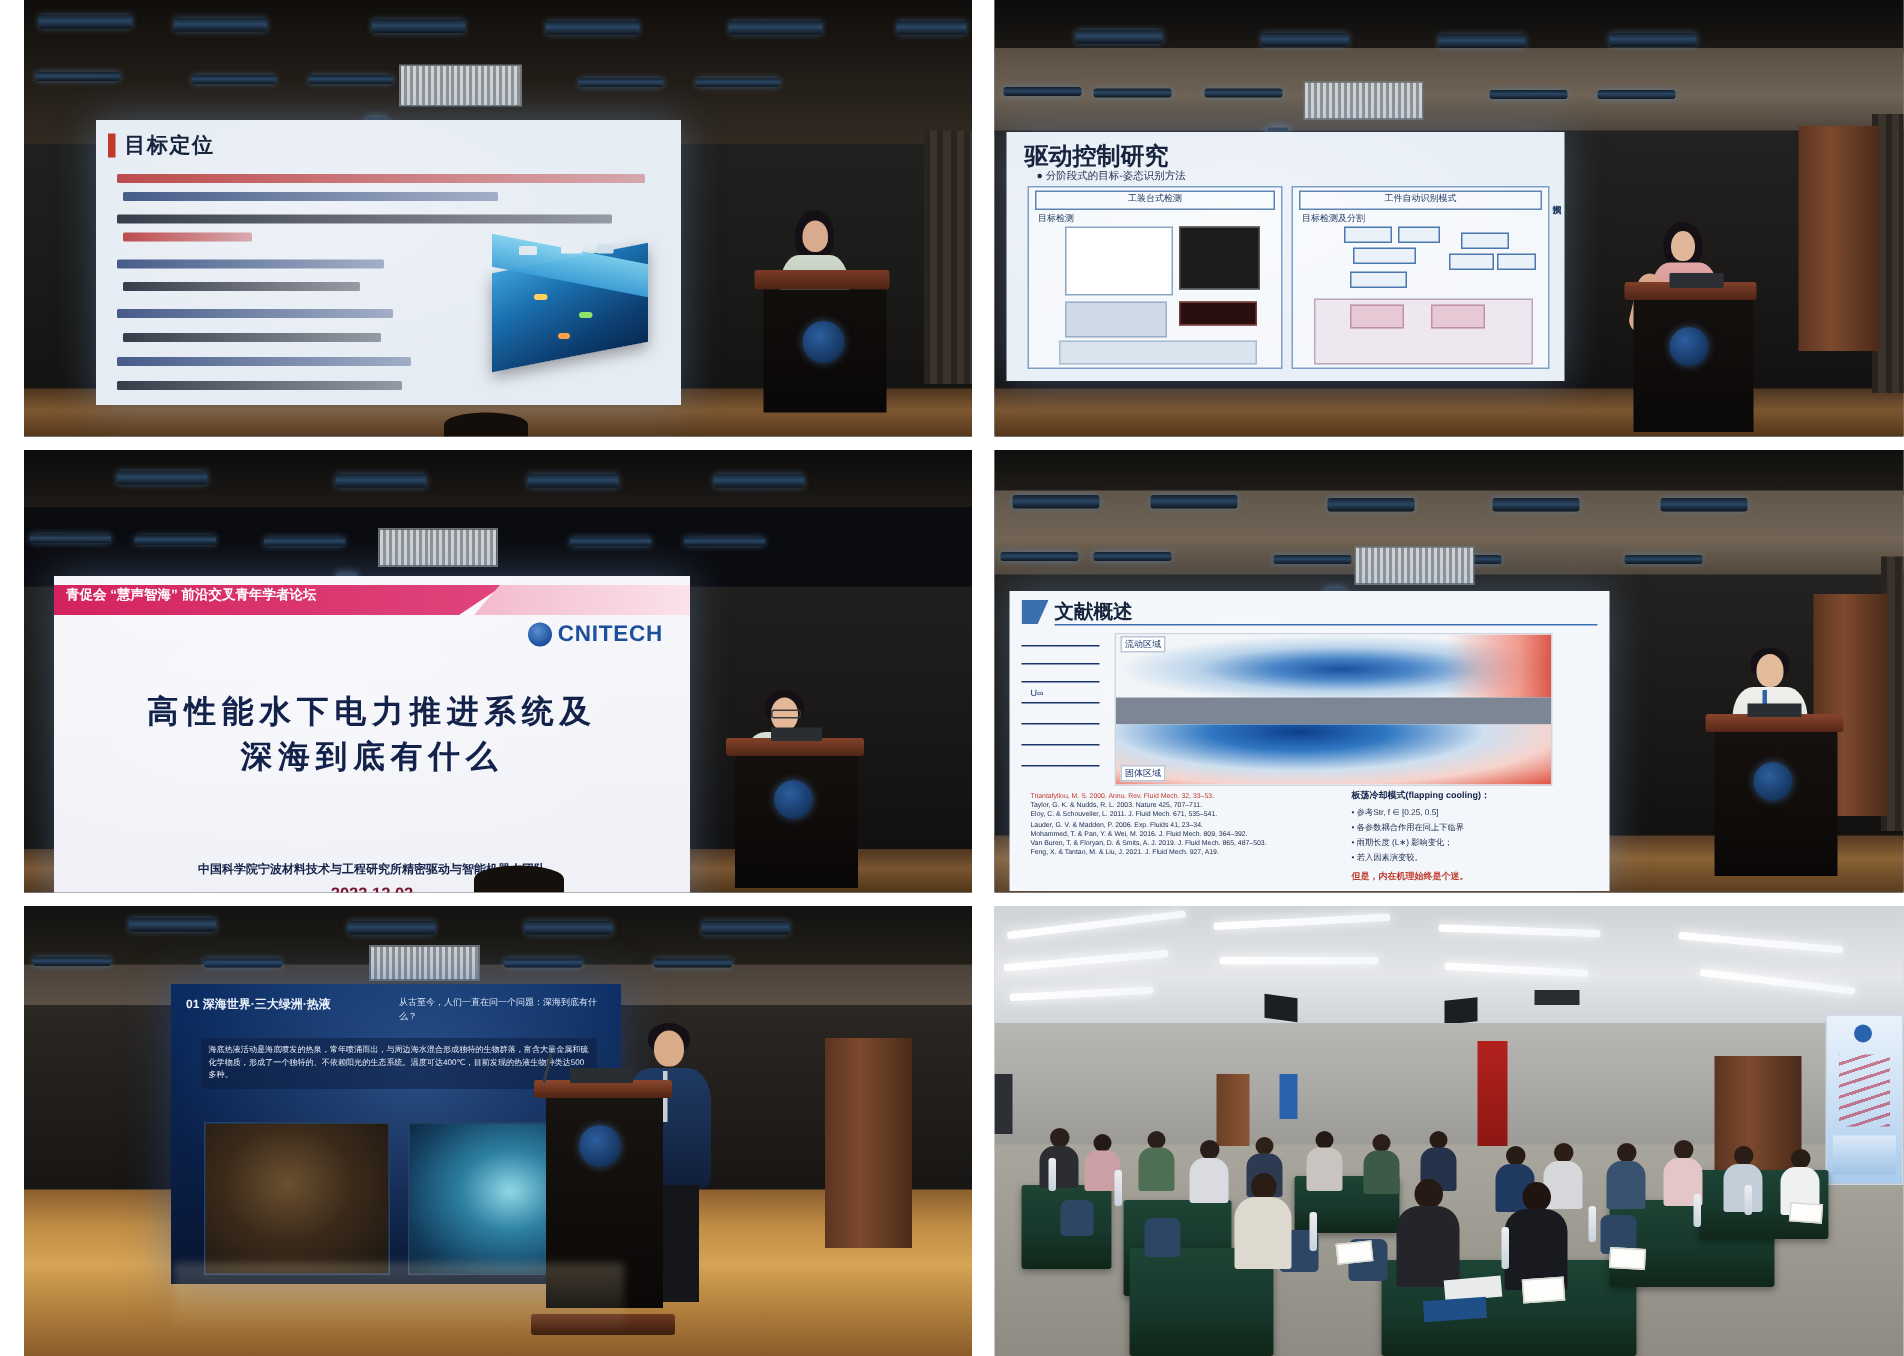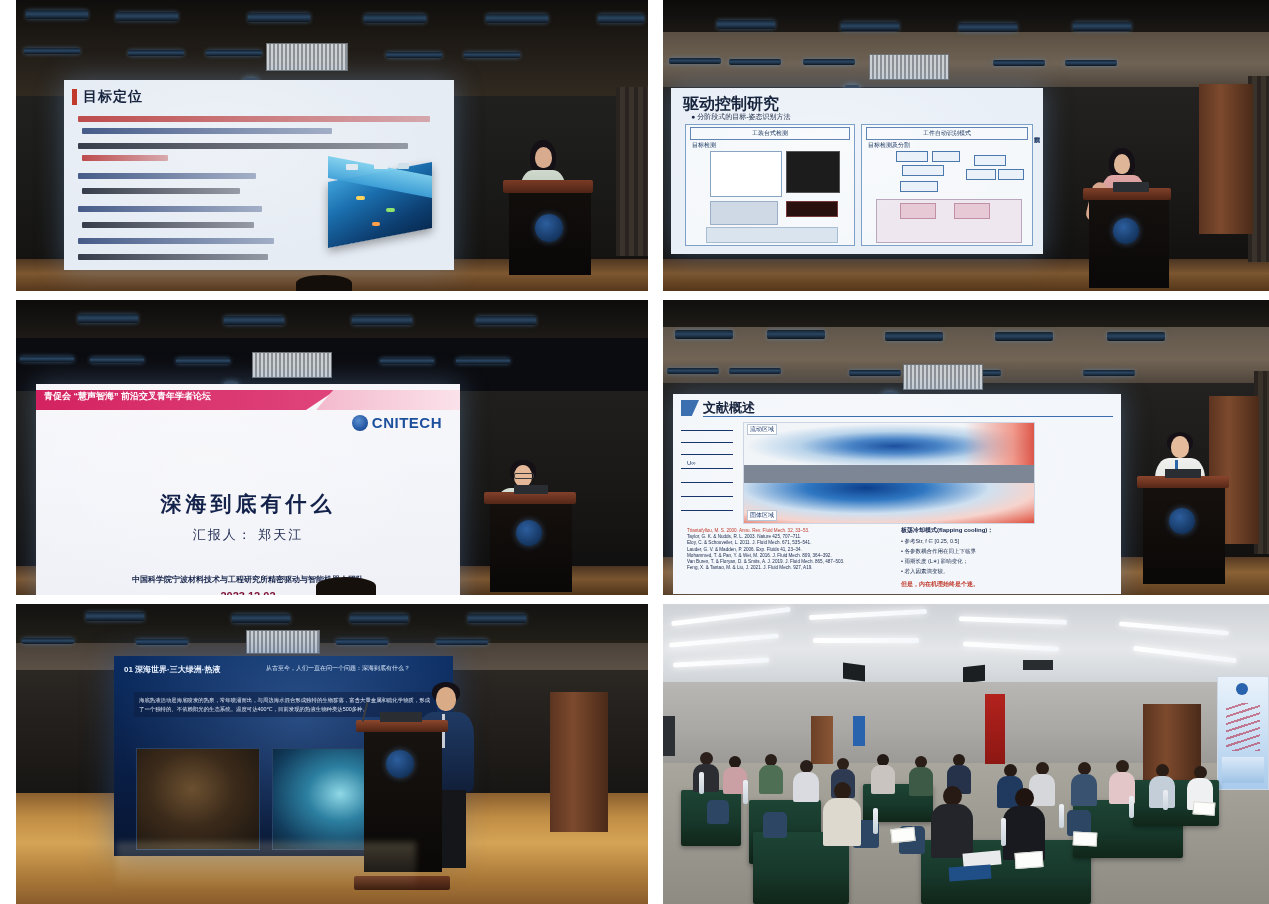--- a/index.html
+++ b/index.html
@@ -256,27 +256,25 @@
         <div style="position:absolute;left:280px;top:6px;width:144px;height:20px;
              background:linear-gradient(90deg,#f3b9cd,#fbe2ea);
              clip-path:polygon(12% 0,100% 0,100% 100%,0 100%);"></div>
 
         <div style="position:absolute;right:18px;top:30px;display:flex;align-items:center;gap:4px;">
           <span style="width:16px;height:16px;border-radius:50%;
                 background:radial-gradient(circle at 40% 35%,#5a8fd0,#1c4f9c 70%);display:inline-block;"></span>
           <span style="color:#1c4f9c;font-weight:bold;font-size:15px;letter-spacing:.5px;">CNITECH</span>
         </div>
 
+        <div style="position:absolute;left:0;right:0;top:76px;text-align:center;color:#13224a;
+             font-size:21px;font-weight:bold;letter-spacing:4px;">高性能水下电力推进系统及</div>
         <div style="position:absolute;left:0;right:0;top:106px;text-align:center;color:#13224a;
              font-size:21px;font-weight:bold;letter-spacing:4px;">深海到底有什么</div>
 
-        <div style="position:absolute;left:0;right:0;top:142px;text-align:center;color:#1d2a50;font-size:13px;letter-spacing:2px;">
-          <span>汇报人：</span>
-          <span>郑天江</span>
-        </div>
 
         <div style="position:absolute;left:0;right:0;top:190px;text-align:center;color:#16244a;font-size:8px;font-weight:bold;">中国科学院宁波材料技术与工程研究所精密驱动与智能机器人团队</div>
         <div style="position:absolute;left:0;right:0;top:206px;text-align:center;color:#7b1134;font-size:11px;font-weight:bold;">2023.12.02</div>
 
       </div>
 
       <div class="person" style="left:478px;top:160px;width:60px;height:128px;">
         <div class="hair" style="left:16px;top:0;width:26px;height:22px;"></div>
         <div class="head" style="left:20px;top:5px;width:18px;height:22px;background:#e3b798;"></div>
         <div style="position:absolute;left:20px;top:13px;width:18px;height:4px;border:1px solid #3a3a3a;border-radius:2px;"></div>
@@ -309,21 +307,21 @@
       <div class="lightbar sm" style="left:4px;top:68px;width:52px;"></div>
       <div class="lightbar sm" style="left:66px;top:68px;width:52px;"></div>
       <div class="lightbar sm" style="left:186px;top:70px;width:52px;"></div>
       <div class="lightbar sm" style="left:286px;top:70px;width:52px;"></div>
       <div class="lightbar sm" style="left:420px;top:70px;width:52px;"></div>
       <div class="vent" style="left:240px;top:64px;width:78px;height:24px;"></div>
       <div class="projector" style="left:220px;top:92px;"></div>
       <div class="curtain" style="right:0;top:24%;bottom:14%;width:5%;"></div>
       <div class="door" style="right:26px;top:96px;width:50px;height:148px;"></div>
 
-      <div class="screen" style="left:10px;top:94px;width:400px;height:200px;background:#f3f6fa;padding-left:48px;">
+      <div class="screen" style="left:10px;top:94px;width:400px;height:200px;background:#f3f6fa;">
         <div class="glow"></div>
         <div style="position:absolute;left:8px;top:6px;width:18px;height:16px;background:#3b6fb0;clip-path:polygon(0 0,100% 0,60% 100%,0 100%);"></div>
         <div class="slide-title" style="position:absolute;left:30px;top:5px;font-size:13px;">文献概述</div>
         <div style="position:absolute;left:30px;top:22px;right:8px;height:1px;background:#3b6fb0;"></div>
 
         <div style="position:absolute;left:70px;top:28px;width:290px;height:100px;background:#ffffff;border:1px solid #cdd6e2;overflow:hidden;">
           <div style="position:absolute;left:0;top:0;width:100%;height:42px;
              background:radial-gradient(ellipse at 52% 55%,#1b4f9e 0%,#4b86c8 22%,#b9d3ea 45%,#f2f5f8 70%);"></div>
           <div style="position:absolute;right:0;top:0;width:70px;height:42px;
              background:linear-gradient(90deg,rgba(255,255,255,0),#f08a7a 70%,#d93b2b);opacity:.85;"></div>
@@ -396,21 +394,21 @@
       <div class="lightbar" style="left:334px;top:10px;width:58px;"></div>
       <div class="lightbar" style="left:452px;top:10px;width:58px;"></div>
       <div class="lightbar sm" style="left:6px;top:34px;width:52px;"></div>
       <div class="lightbar sm" style="left:120px;top:35px;width:52px;"></div>
       <div class="lightbar sm" style="left:320px;top:35px;width:52px;"></div>
       <div class="lightbar sm" style="left:420px;top:35px;width:52px;"></div>
       <div class="vent" style="left:230px;top:26px;width:72px;height:22px;"></div>
       <div class="projector" style="left:218px;top:56px;"></div>
       <div class="door" style="right:40px;top:88px;width:58px;height:140px;"></div>
 
-      <div class="screen" style="left:98px;top:52px;width:300px;height:200px;background:linear-gradient(#0b2d63,#0a1f47 55%,#071531);box-shadow:0 0 30px rgba(40,90,170,.45);padding-left:39px;">
+      <div class="screen" style="left:98px;top:52px;width:300px;height:200px;background:linear-gradient(#0b2d63,#0a1f47 55%,#071531);box-shadow:0 0 30px rgba(40,90,170,.45);">
         <div style="position:absolute;inset:0;background:radial-gradient(ellipse at 55% 30%,rgba(120,180,255,.28),rgba(10,30,70,0) 70%);"></div>
         <div style="position:absolute;left:10px;top:8px;font-size:8px;font-weight:bold;color:#eaf2ff;">
           <span>01 深海世界·三大绿洲·热液</span>
         </div>
         <div style="position:absolute;left:152px;top:8px;right:6px;font-size:6px;color:#dbe8fa;">从古至今，人们一直在问一个问题：深海到底有什么？</div>
         <div style="position:absolute;left:20px;top:36px;right:16px;font-size:5.4px;line-height:1.6;color:#e7eefb;
              background:rgba(12,30,64,.55);padding:4px 5px;">海底热液活动是海底喷发的热泉，常年喷涌而出，与周边海水混合形成独特的生物群落，富含大量金属和硫化学物质，形成了一个独特的、不依赖阳光的生态系统。温度可达400℃，目前发现的热液生物种类达500多种。</div>
         <div style="position:absolute;left:22px;top:92px;width:122px;height:100px;
              background:radial-gradient(ellipse at 45% 40%,#6b5030 0%,#3b2a1a 45%,#1a1510 100%);border:1px solid #274266;"></div>
         <div style="position:absolute;left:158px;top:92px;width:122px;height:100px;

